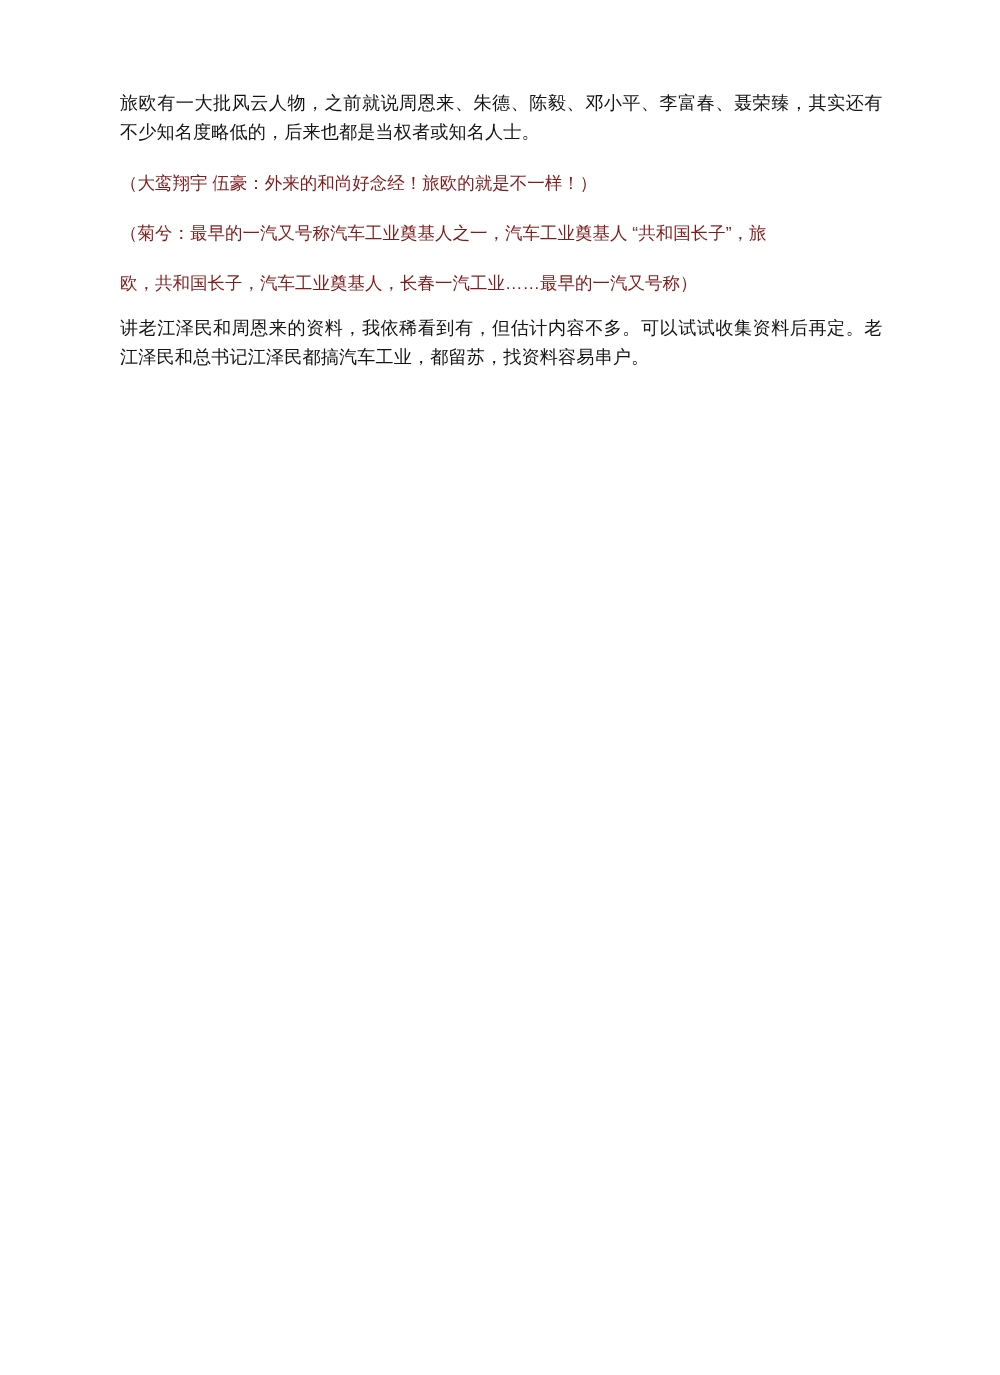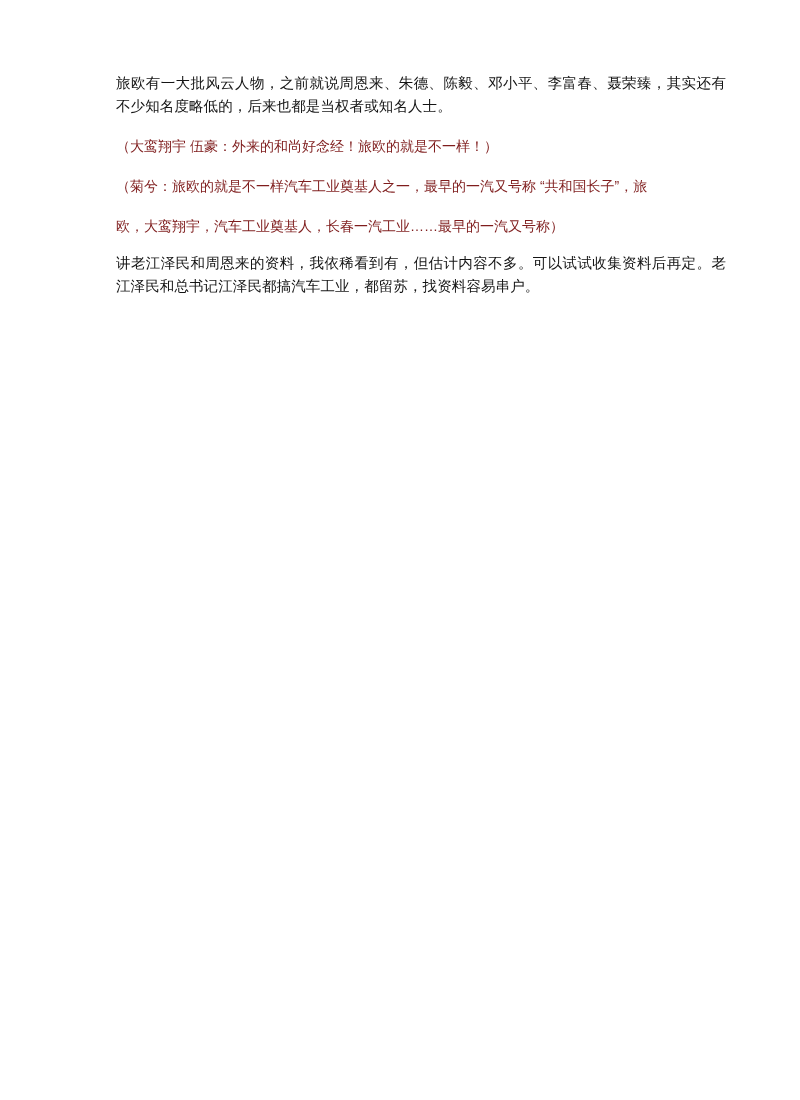--- a/index.html
+++ b/index.html
@@ -20,21 +20,20 @@
     top: 0;
     width: 800px;
     height: 1100px;
     background: #ffffff;
   }
   .content {
     position: absolute;
     left: 96px;
     top: 72px;
     width: 610px;
-    margin-left: 20px;
   }
   .para {
     margin: 0 0 0 0;
     font-size: 14.5px;
     line-height: 23px;
     color: #1a1a1a;
     text-align: justify;
   }
   .para-main {
     color: #141414;
@@ -64,22 +63,22 @@
 
     <p class="para para-main">旅欧有一大批风云人物，之前就说周恩来、朱德、陈毅、邓小平、李富春、聂荣臻，其实还有不少知名度略低的，后来也都是当权者或知名人士。</p>
 
     <div class="spacer-md"></div>
 
     <p class="para para-quote">（大鸾翔宇 伍豪：外来的和尚好念经！旅欧的就是不一样！）</p>
 
     <div class="spacer-md"></div>
 
     <p class="para para-quote">
-      <span>（菊兮：旅欧的就是不一样</span><span class="uline">汽车工业奠基人</span><span>之一，最早的一汽又号称 “共和国长子”，旅</span>
-      <span class="quote-line-2"><span>欧，大鸾翔宇，</span><span class="uline">汽车工业奠基人</span><span>，长春一汽</span><span class="uline">工业</span><span>……最早的一汽又号称）</span></span>
+      <span>（菊兮：最早的一汽又号称</span><span class="uline">汽车工业奠基人</span><span>之一，汽车工业奠基人 “共和国长子”，旅</span>
+      <span class="quote-line-2"><span>欧，共和国长子，</span><span class="uline">汽车工业奠基人</span><span>，长春一汽</span><span class="uline">工业</span><span>……最早的一汽又号称）</span></span>
     </p>
 
     <div class="spacer-sm"></div>
 
     <p class="para para-main">讲老江泽民和周恩来的资料，我依稀看到有，但估计内容不多。可以试试收集资料后再定。老江泽民和总书记江泽民都搞汽车工业，都留苏，找资料容易串户。</p>
 
   </div>
 </div>
 
 </body></html>

